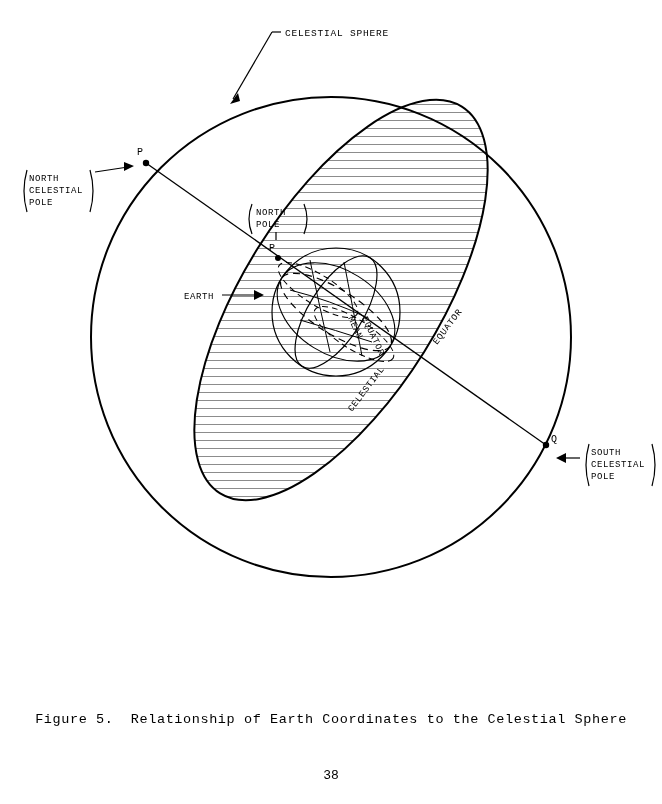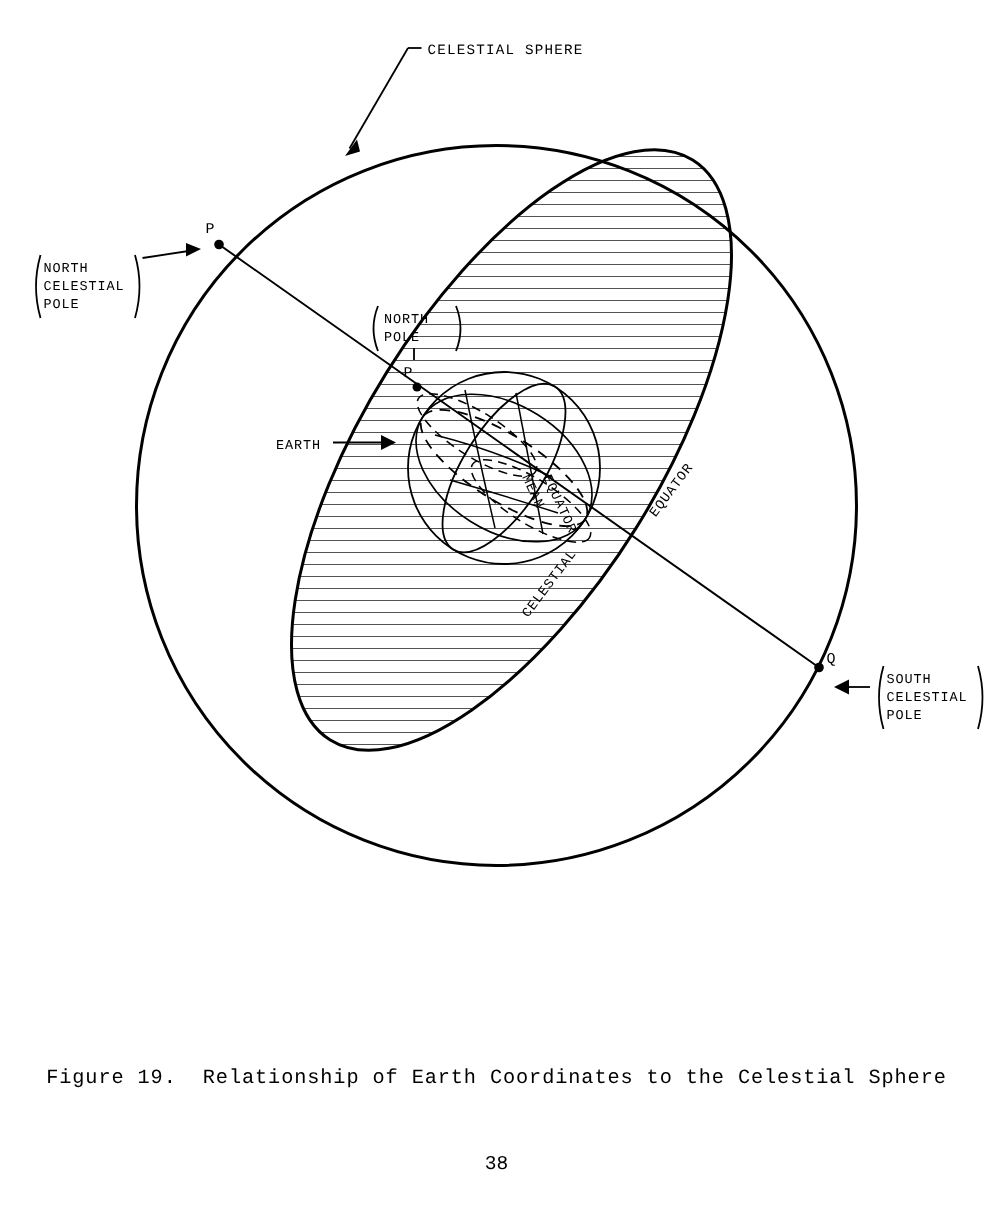--- a/index.html
+++ b/index.html
@@ -134,14 +134,14 @@
 
     <text x="348" y="318" font-size="9" letter-spacing="0.6" transform="rotate(65 348 318)">MEAN</text>
     <text x="362" y="318" font-size="9" letter-spacing="0.6" transform="rotate(65 362 318)">EQUATOR</text>
 
     <text x="352" y="412" font-size="9" letter-spacing="0.6" transform="rotate(-53 352 412)">CELESTIAL</text>
     <text x="437" y="345" font-size="9" letter-spacing="0.6" transform="rotate(-53 437 345)">EQUATOR</text>
 
   </svg>
 </div>
 
-<div class="cap" id="figure-caption">Figure 19.  Relationship of Earth Coordinates to the Celestial Sphere</div>
+<div class="cap" id="figure-caption">Figure 5.  Relationship of Earth Coordinates to the Celestial Sphere</div>
 <div class="cap" id="page-number">38</div>
 
 </body></html>

